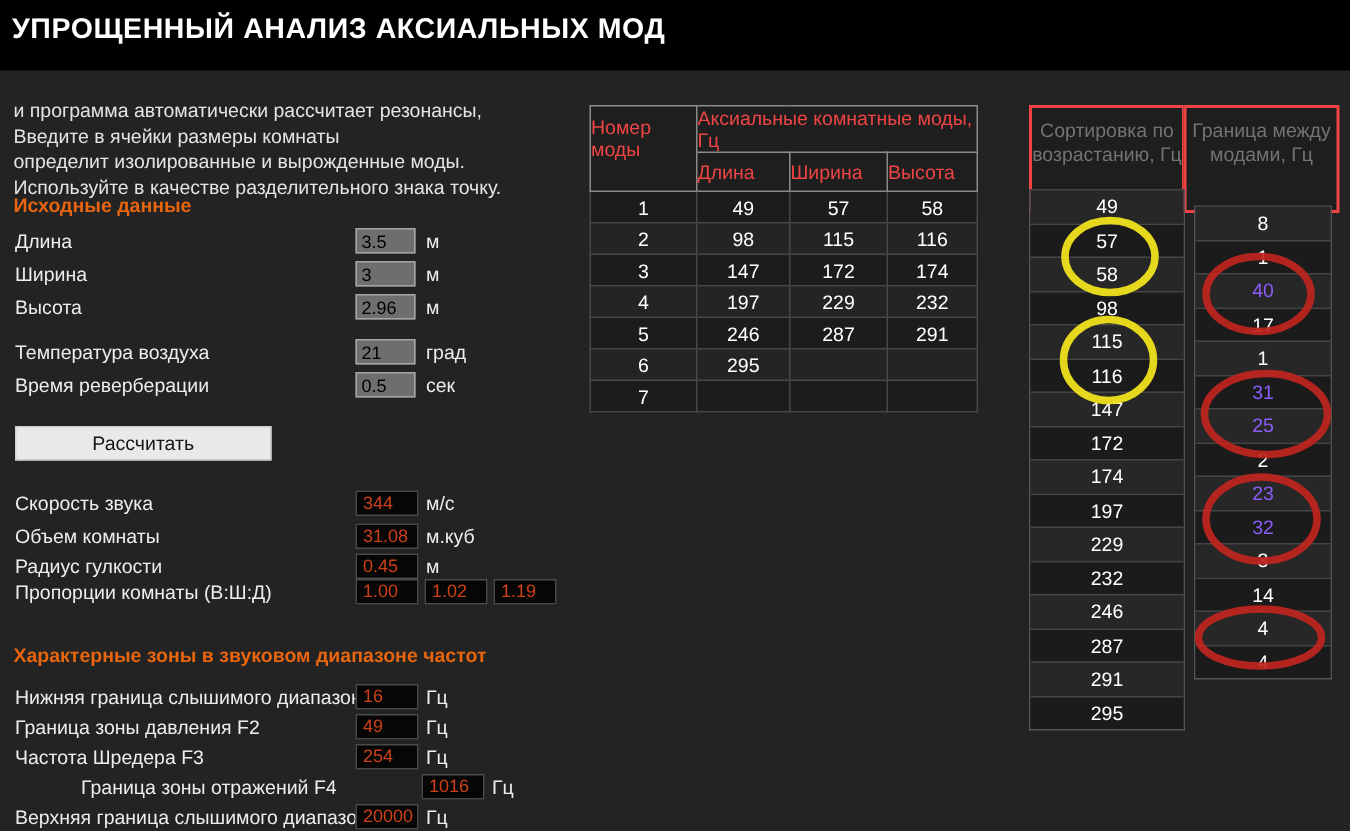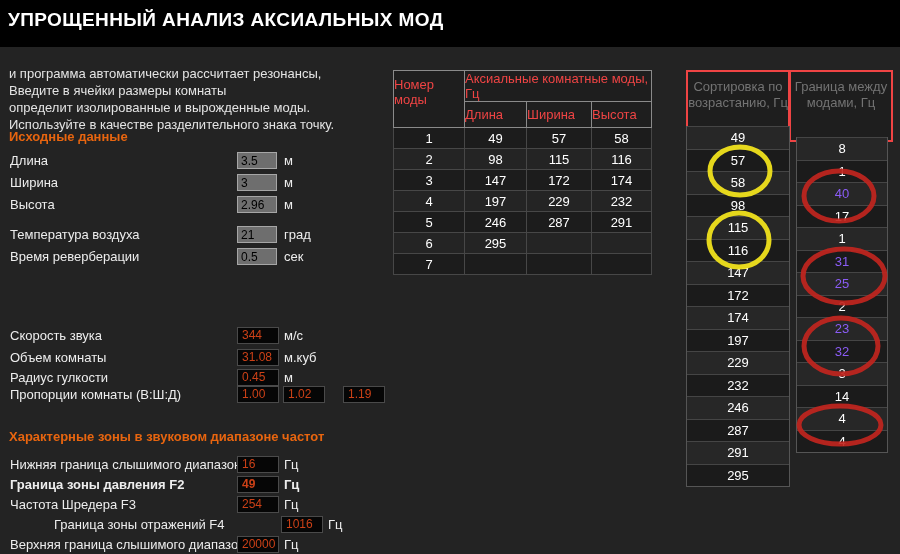--- a/index.html
+++ b/index.html
@@ -109,20 +109,21 @@
         <input class="tbox" value="21" style="">
         <span class="funit">град</span>
       </div>
       <div class="frow" style="top: 248px; text-decoration: underline;">
         <span class="flabel">Время реверберации</span>
         <input class="tbox" value="0.5" style="">
         <span class="funit">сек</span>
       </div>
     </div>
 
+  <button class="calc-btn">Рассчитать</button>
 
   <div id="result-rows">
       <div class="frow" style="top: 327px;">
         <span class="flabel">Скорость звука</span>
         <span class="obox" style="left: 227px;">344</span>
         <span class="funit">м/с</span>
       </div>
       <div class="frow" style="top: 349px;">
         <span class="flabel">Объем комнаты</span>
         <span class="obox" style="left: 227px;">31.08</span>
@@ -130,30 +131,30 @@
       </div>
       <div class="frow" style="top: 369px;">
         <span class="flabel">Радиус гулкости</span>
         <span class="obox" style="left: 227px;">0.45</span>
         <span class="funit">м</span>
       </div>
       <div class="frow" style="top: 386px;">
         <span class="flabel">Пропорции комнаты (В:Ш:Д)</span>
         <span class="obox" style="left: 227px;">1.00</span>
         <span class="obox" style="left: 273px;">1.02</span>
-        <span class="obox" style="left: 333px;">1.19</span>
+        <span class="obox" style="left: 319px;">1.19</span>
       </div>
     </div>
   <div id="zone-rows">
       <div class="frow" style="top: 456px;">
         <span class="flabel">Нижняя граница слышимого диапазона F1</span>
         <span class="obox">16</span>
         <span class="funit">Гц</span>
       </div>
-      <div class="frow" style="top: 476px; font-weight: bold;">
+      <div class="frow" style="top: 476px;">
         <span class="flabel">Граница зоны давления F2</span>
         <span class="obox">49</span>
         <span class="funit">Гц</span>
       </div>
       <div class="frow" style="top: 496px;">
         <span class="flabel">Частота Шредера F3</span>
         <span class="obox">254</span>
         <span class="funit">Гц</span>
       </div>
       <div class="frow" style="top: 516px; margin-left: 44px;">

